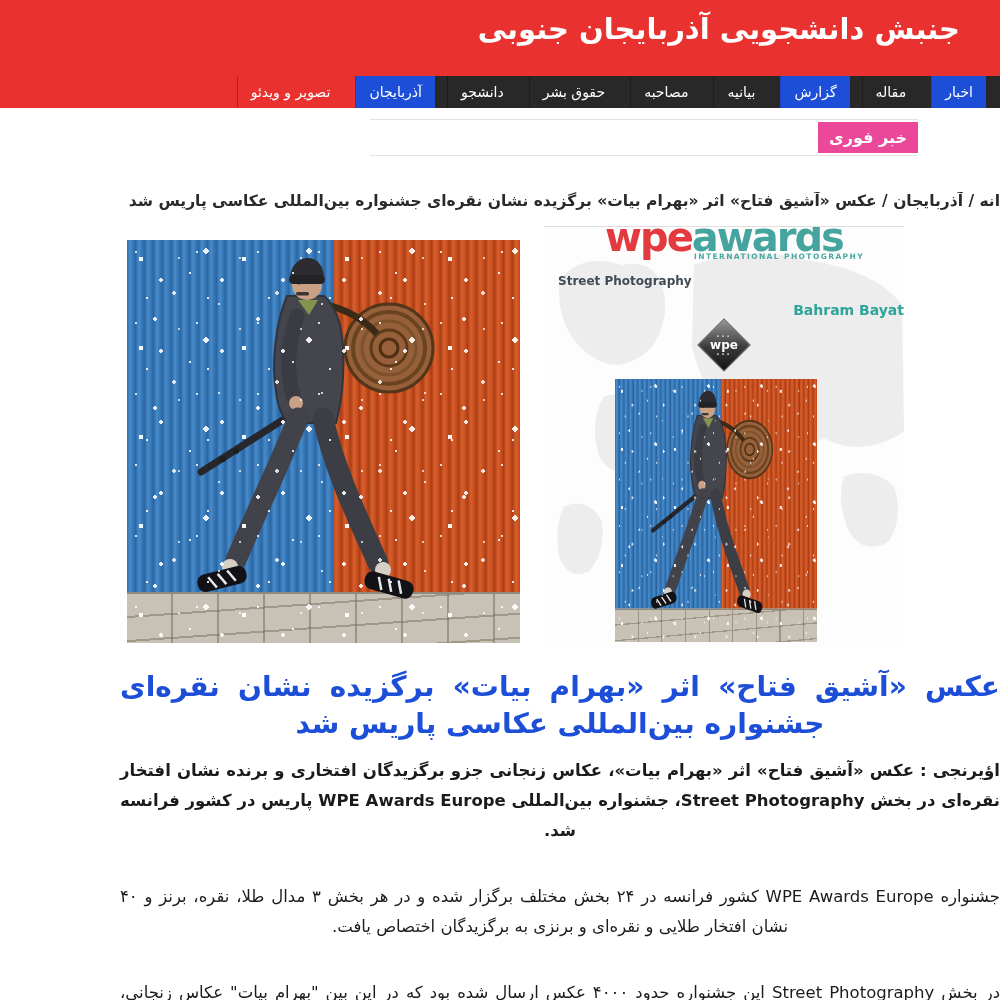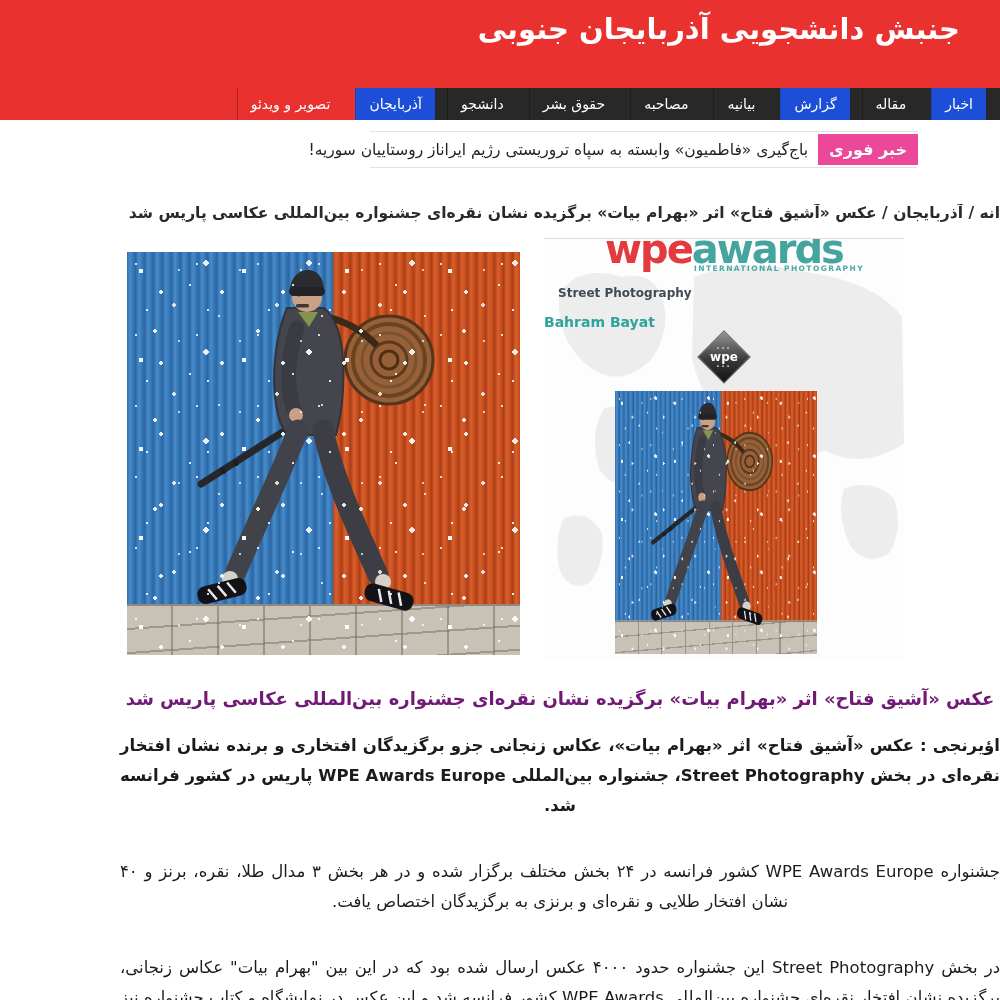--- a/index.html
+++ b/index.html
@@ -3,21 +3,21 @@
 <meta charset="utf-8">
 <style>
   * { box-sizing: border-box; }
   html,body { margin:0; padding:0; }
   body {
     width:1000px; height:1000px; overflow:hidden; background:#fff;
     font-family:"DejaVu Sans","Liberation Sans",sans-serif;
     direction:rtl;
   }
   
-  .site-header { position:relative; height:120px; background:#e9322f; }
+  .site-header { position:relative; height:108px; background:#e9322f; }
   .site-title { position:absolute; top:12px; right:40px; margin:0; color:#fff; font-size:29px; font-weight:700; letter-spacing:0; }
   .main-nav { position:absolute; left:378px; right:0; bottom:0; height:32px; background:#282828;
     display:flex; direction:rtl; padding-right:14px; }
   .nav-item { display:flex; align-items:center; padding:0 13px; color:#fff; font-size:14px;
     white-space:nowrap; cursor:pointer; border-left:1px solid rgba(0,0,0,.28);margin-left:12px; }
   .nav-item.hl { background:#1d4ed8; border-left-color:rgba(0,0,0,.12); }
   
   .ticker { margin:11px 82px 0 370px; height:37px; border-top:1px solid #e2e2e2; border-bottom:1px solid #e2e2e2;
     display:flex; direction:rtl; align-items:center; }
   .ticker-badge { background:#ec4899; color:#fff; font-weight:700; font-size:16px; padding:6px 11px;
@@ -63,32 +63,32 @@
   .poster-logo { position:absolute; top:-14px; left:0; width:100%; text-align:center; line-height:48px;
     font-size:40px; font-weight:800; letter-spacing:-2px; white-space:nowrap; }
   .logo-wpe { color:#e23a3e; }
   .logo-awards { color:#45a59e; }
   .poster-tagline { position:absolute; top:25px; right:40px; font-size:7.5px; letter-spacing:1.4px;
     color:#4aa9a3; font-weight:600; }
   .poster-category { position:absolute; top:47px; left:14px; width:100%; text-align:left;
     font-size:12px; font-weight:700; color:#3f4a54; }
   .poster-award { position:absolute; top:62px; left:0; width:100%; text-align:center;
     font-size:11px; color:#b7bcc0; font-weight:600; }
-  .poster-winner { position:absolute; top:75px; left:0; width:100%; text-align:left;
+  .poster-winner { position:absolute; top:75px; left:0; width:100%; text-align:right;
     font-size:14px; font-weight:700; color:#2ea49b; }
   .wpe-badge { position:absolute; top:92px; left:50%; margin-left:-26px; width:52px; height:52px; }
   .wpe-badge .diamond { position:absolute; left:7px; top:7px; width:38px; height:38px; transform:rotate(45deg);
     background:linear-gradient(135deg,#979797,#3a3a3a 55%,#121212); border:1px solid #5a5a5a; }
   .wpe-badge .label { position:absolute; inset:0; display:flex; flex-direction:column; align-items:center;
     justify-content:center; color:#fff; font-weight:700; font-size:12px; line-height:12px; }
   .wpe-badge .dots { font-size:5px; color:#cfcfcf; letter-spacing:2px; line-height:6px; }
   .photo-small { position:absolute; top:152px; left:71px; width:202px; height:263px; overflow:hidden; }
   .photo-small > .photo { transform:scale(0.514,0.6526); transform-origin:0 0; }
   
-  .article-title { margin:20px 0 0; font-size:18px; line-height:37px; font-weight:700; color:#701a75;
+  .article-title { margin:20px 0 0; font-size:28px; line-height:37px; font-weight:700; color:#1d4ed8;
     text-align:justify; text-align-last:center; }
   .article p { margin:36px 0 0; font-size:16.5px; line-height:30px; color:#1b1b1b;
     text-align:justify; text-align-last:center; }
   .article p.lead { font-weight:700; margin-top:14px; }
 </style>
 </head>
 <body>
 
 <svg width="0" height="0" style="position:absolute" aria-hidden="true">
   <defs>
@@ -138,21 +138,20 @@
     <div class="nav-item">مصاحبه</div>
     <div class="nav-item">حقوق بشر</div>
     <div class="nav-item">دانشجو</div>
     <div class="nav-item hl">آذربایجان</div>
     <div class="nav-item">تصویر و ویدئو</div>
   </nav>
 </header>
 
 <div class="ticker">
   <span class="ticker-badge">خبر فوری</span>
-  <span class="ticker-text">باج‌گیری «فاطمیون» وابسته به سپاه تروریستی رژیم ایراناز روستاییان سوریه!</span>
 </div>
 
 <div class="breadcrumb">انه / آذربایجان / عکس «آشیق فتاح» اثر «بهرام بیات» برگزیده نشان نقره‌ای جشنواره بین‌المللی عکاسی پاریس شد</div>
 
 <div class="article">
 
   <div class="media-row">
 
     <div class="photo-wrap-main">
       <div class="photo">

